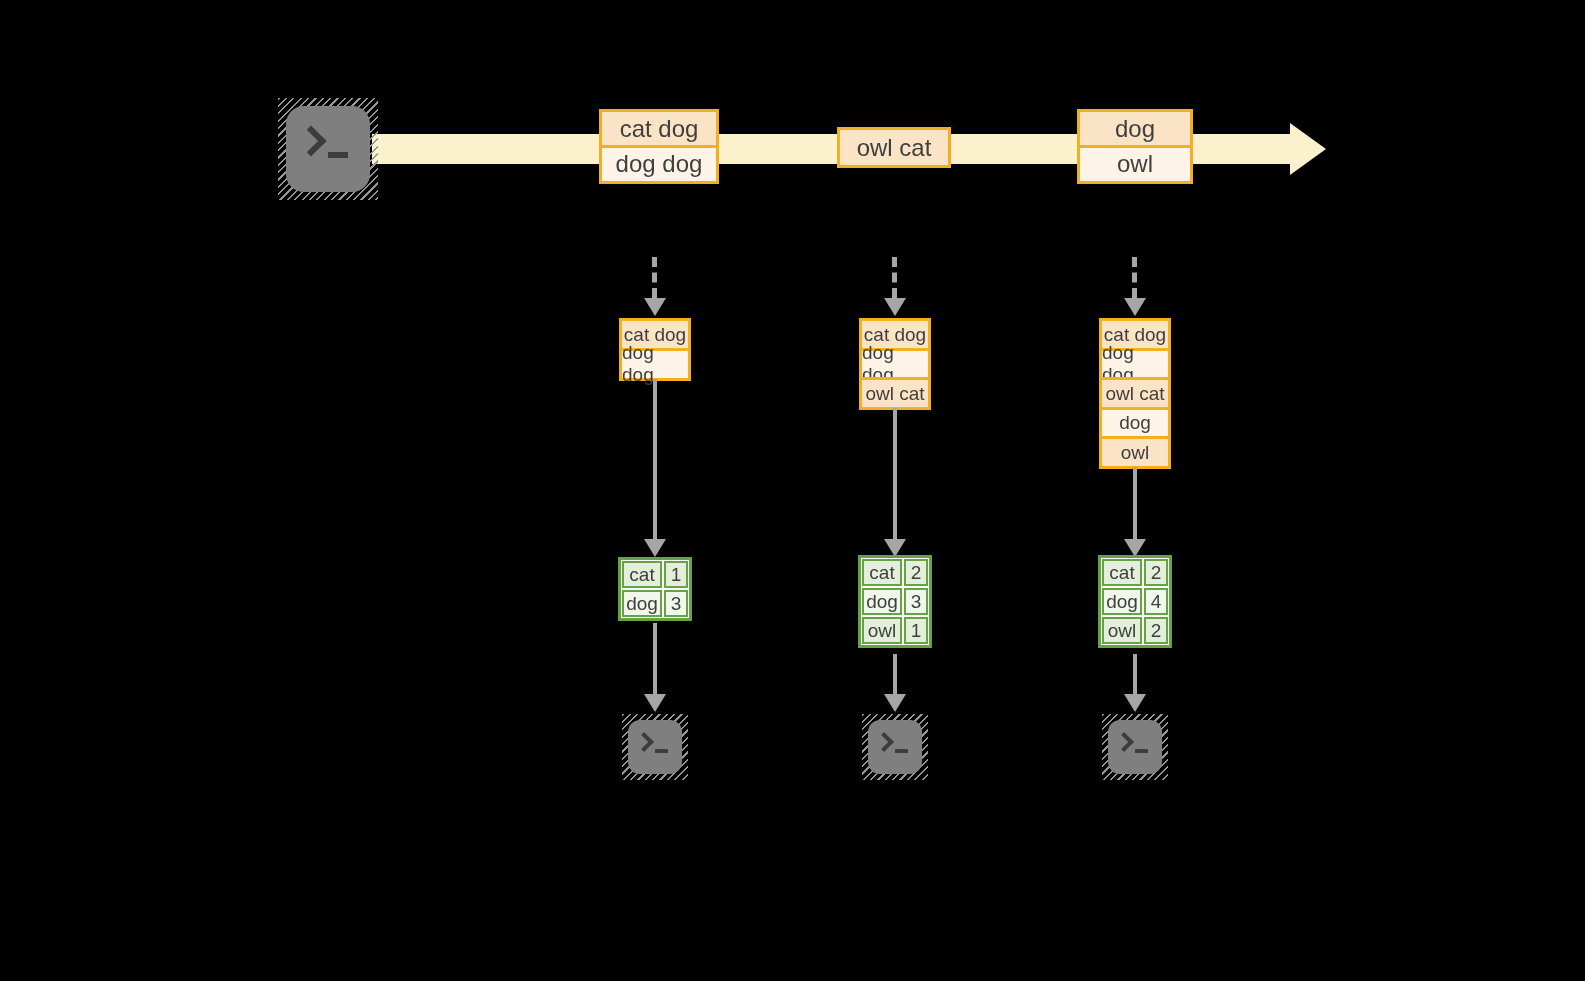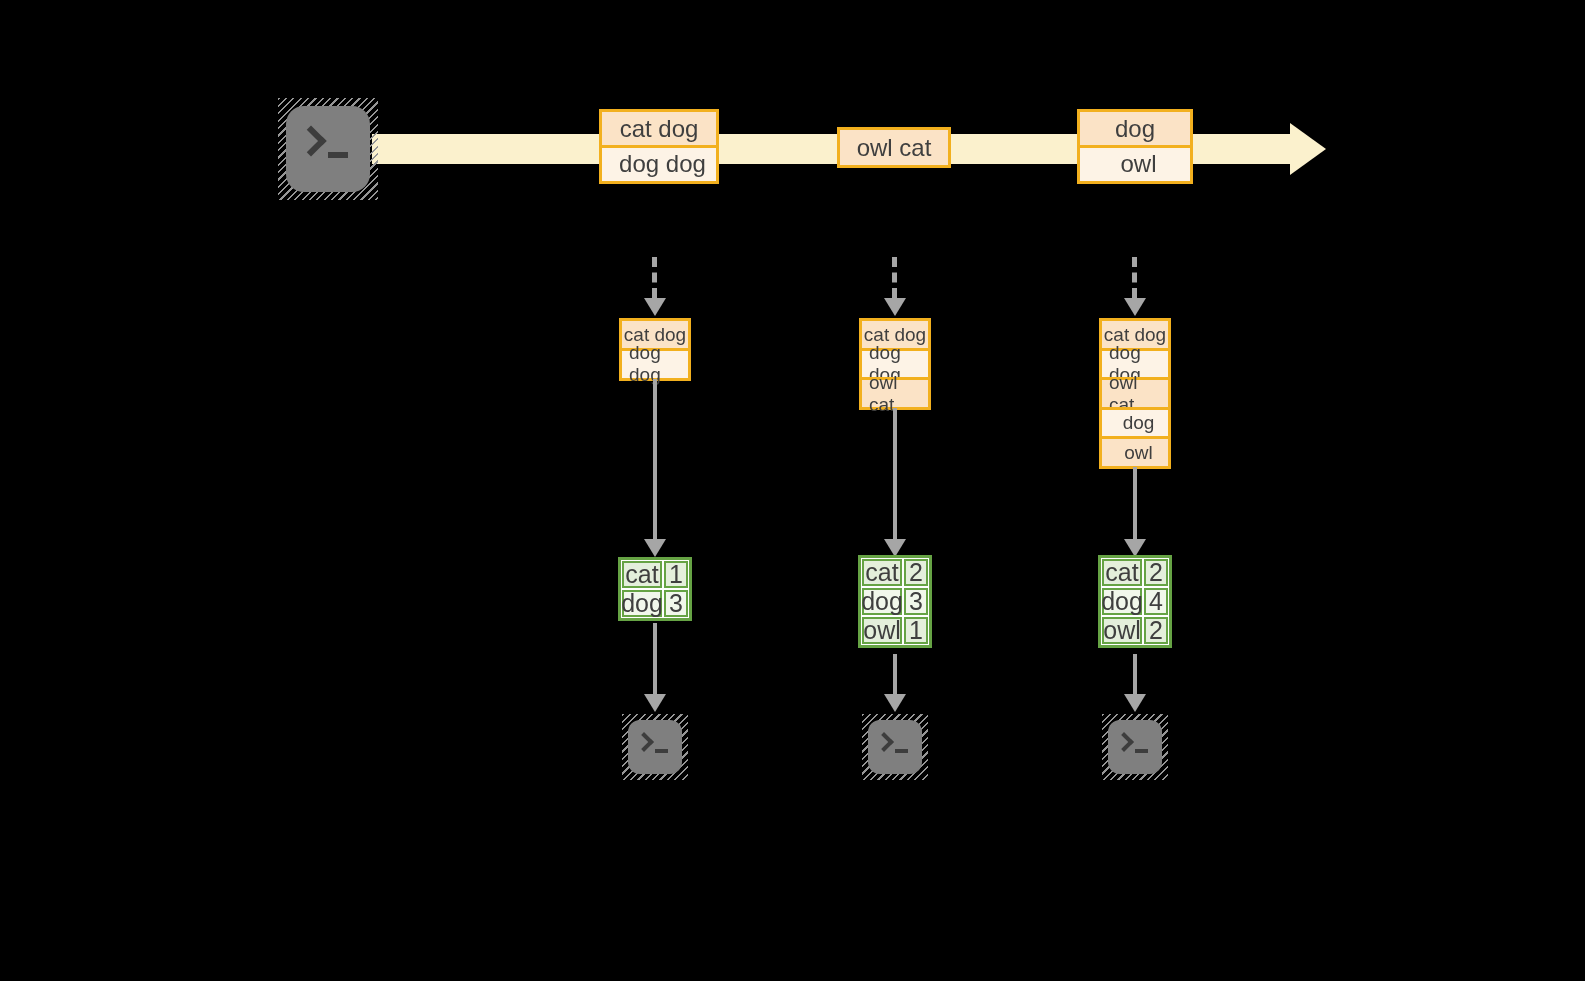--- a/index.html
+++ b/index.html
@@ -5,21 +5,21 @@
   html,body{margin:0;padding:0;background:#000;}
   .canvas{position:relative;width:1585px;height:981px;background:var(--background,#000);
           font-family:"Liberation Sans",sans-serif;overflow:hidden;}
   .abs{position:absolute;}
 
   
   .ostack{display:flex;flex-direction:column;}
   .ocell{box-sizing:border-box;border:3.5px solid var(--gold-border);
          display:flex;align-items:center;justify-content:center;
          color:var(--text-dark);}
-  .ocell + .ocell{margin-top:-3.5px;padding-left:7px;}
+  .ocell + .ocell{margin-top:-3.5px;}
   .peach{background:var(--cell-peach);}
   .cream{background:var(--cell-cream);}
   .stream-cell{height:39px;font-size:24px;}
   .mini-cell{height:33px;font-size:19px;}
 
   
   .band{background:var(--stream-band);}
   .band-arrow{width:0;height:0;border-top:26px solid transparent;
               border-bottom:26px solid transparent;border-left:36px solid var(--stream-band);}
 
@@ -32,21 +32,21 @@
   
   .qlabel{background:var(--label-bg);color:var(--label-text);
           font-size:35px;text-align:center;line-height:43px;}
 
   
   .gtable{display:flex;flex-direction:column;background:#fff;
           border:3px solid var(--green-border);box-sizing:border-box;}
   .grow{display:flex;}
   .gcell{box-sizing:border-box;border:2px solid var(--green-border);margin:1px;
          display:flex;align-items:center;justify-content:center;
-         font-size:25px;color:var(--text-dark);height:27px;}
+         font-size:19px;color:var(--text-dark);height:27px;}
   .gword{width:40px;}
   .gnum{width:24px;}
   .gr-a .gcell{background:var(--green-cell-a);}
   .gr-b .gcell{background:var(--green-cell-b);}
 
   
   .term{background:repeating-linear-gradient(135deg,#969696 0px,#969696 1.6px,
           rgba(0,0,0,0) 1.6px,rgba(0,0,0,0) 5.2px);}
   .term-inner{position:absolute;background:var(--terminal-gray);}
   .chev{position:absolute;border-top-style:solid;border-right-style:solid;

